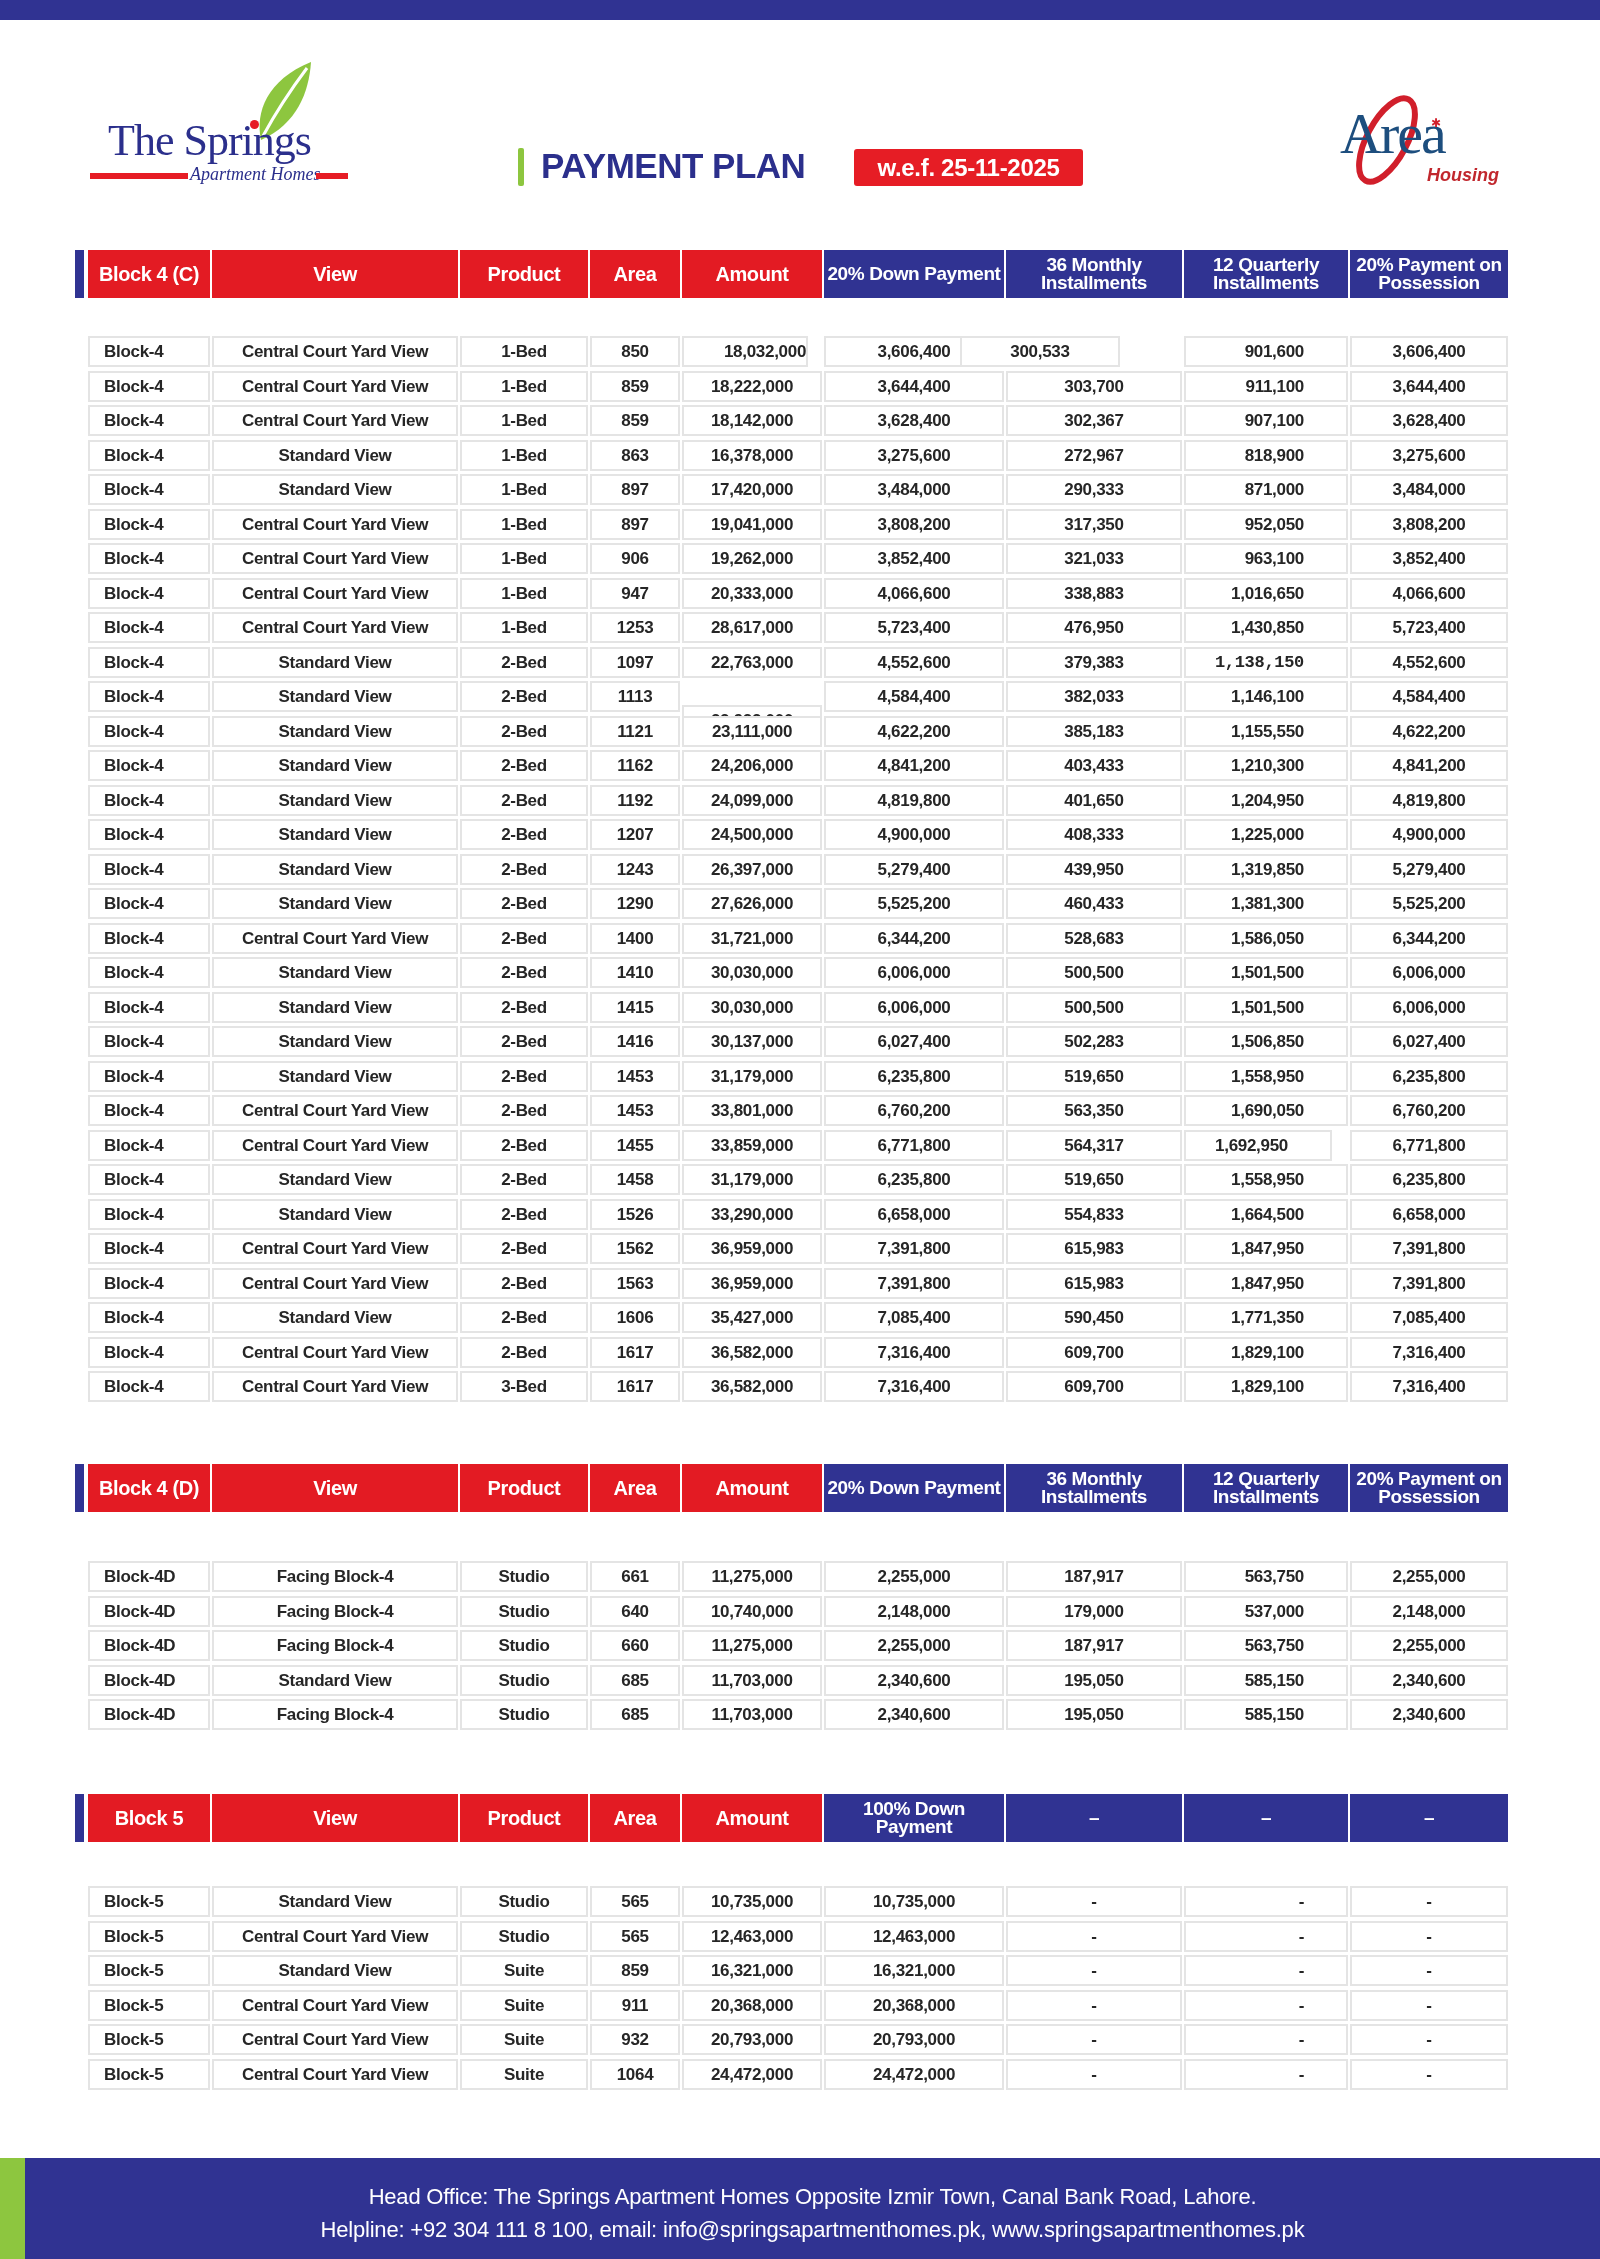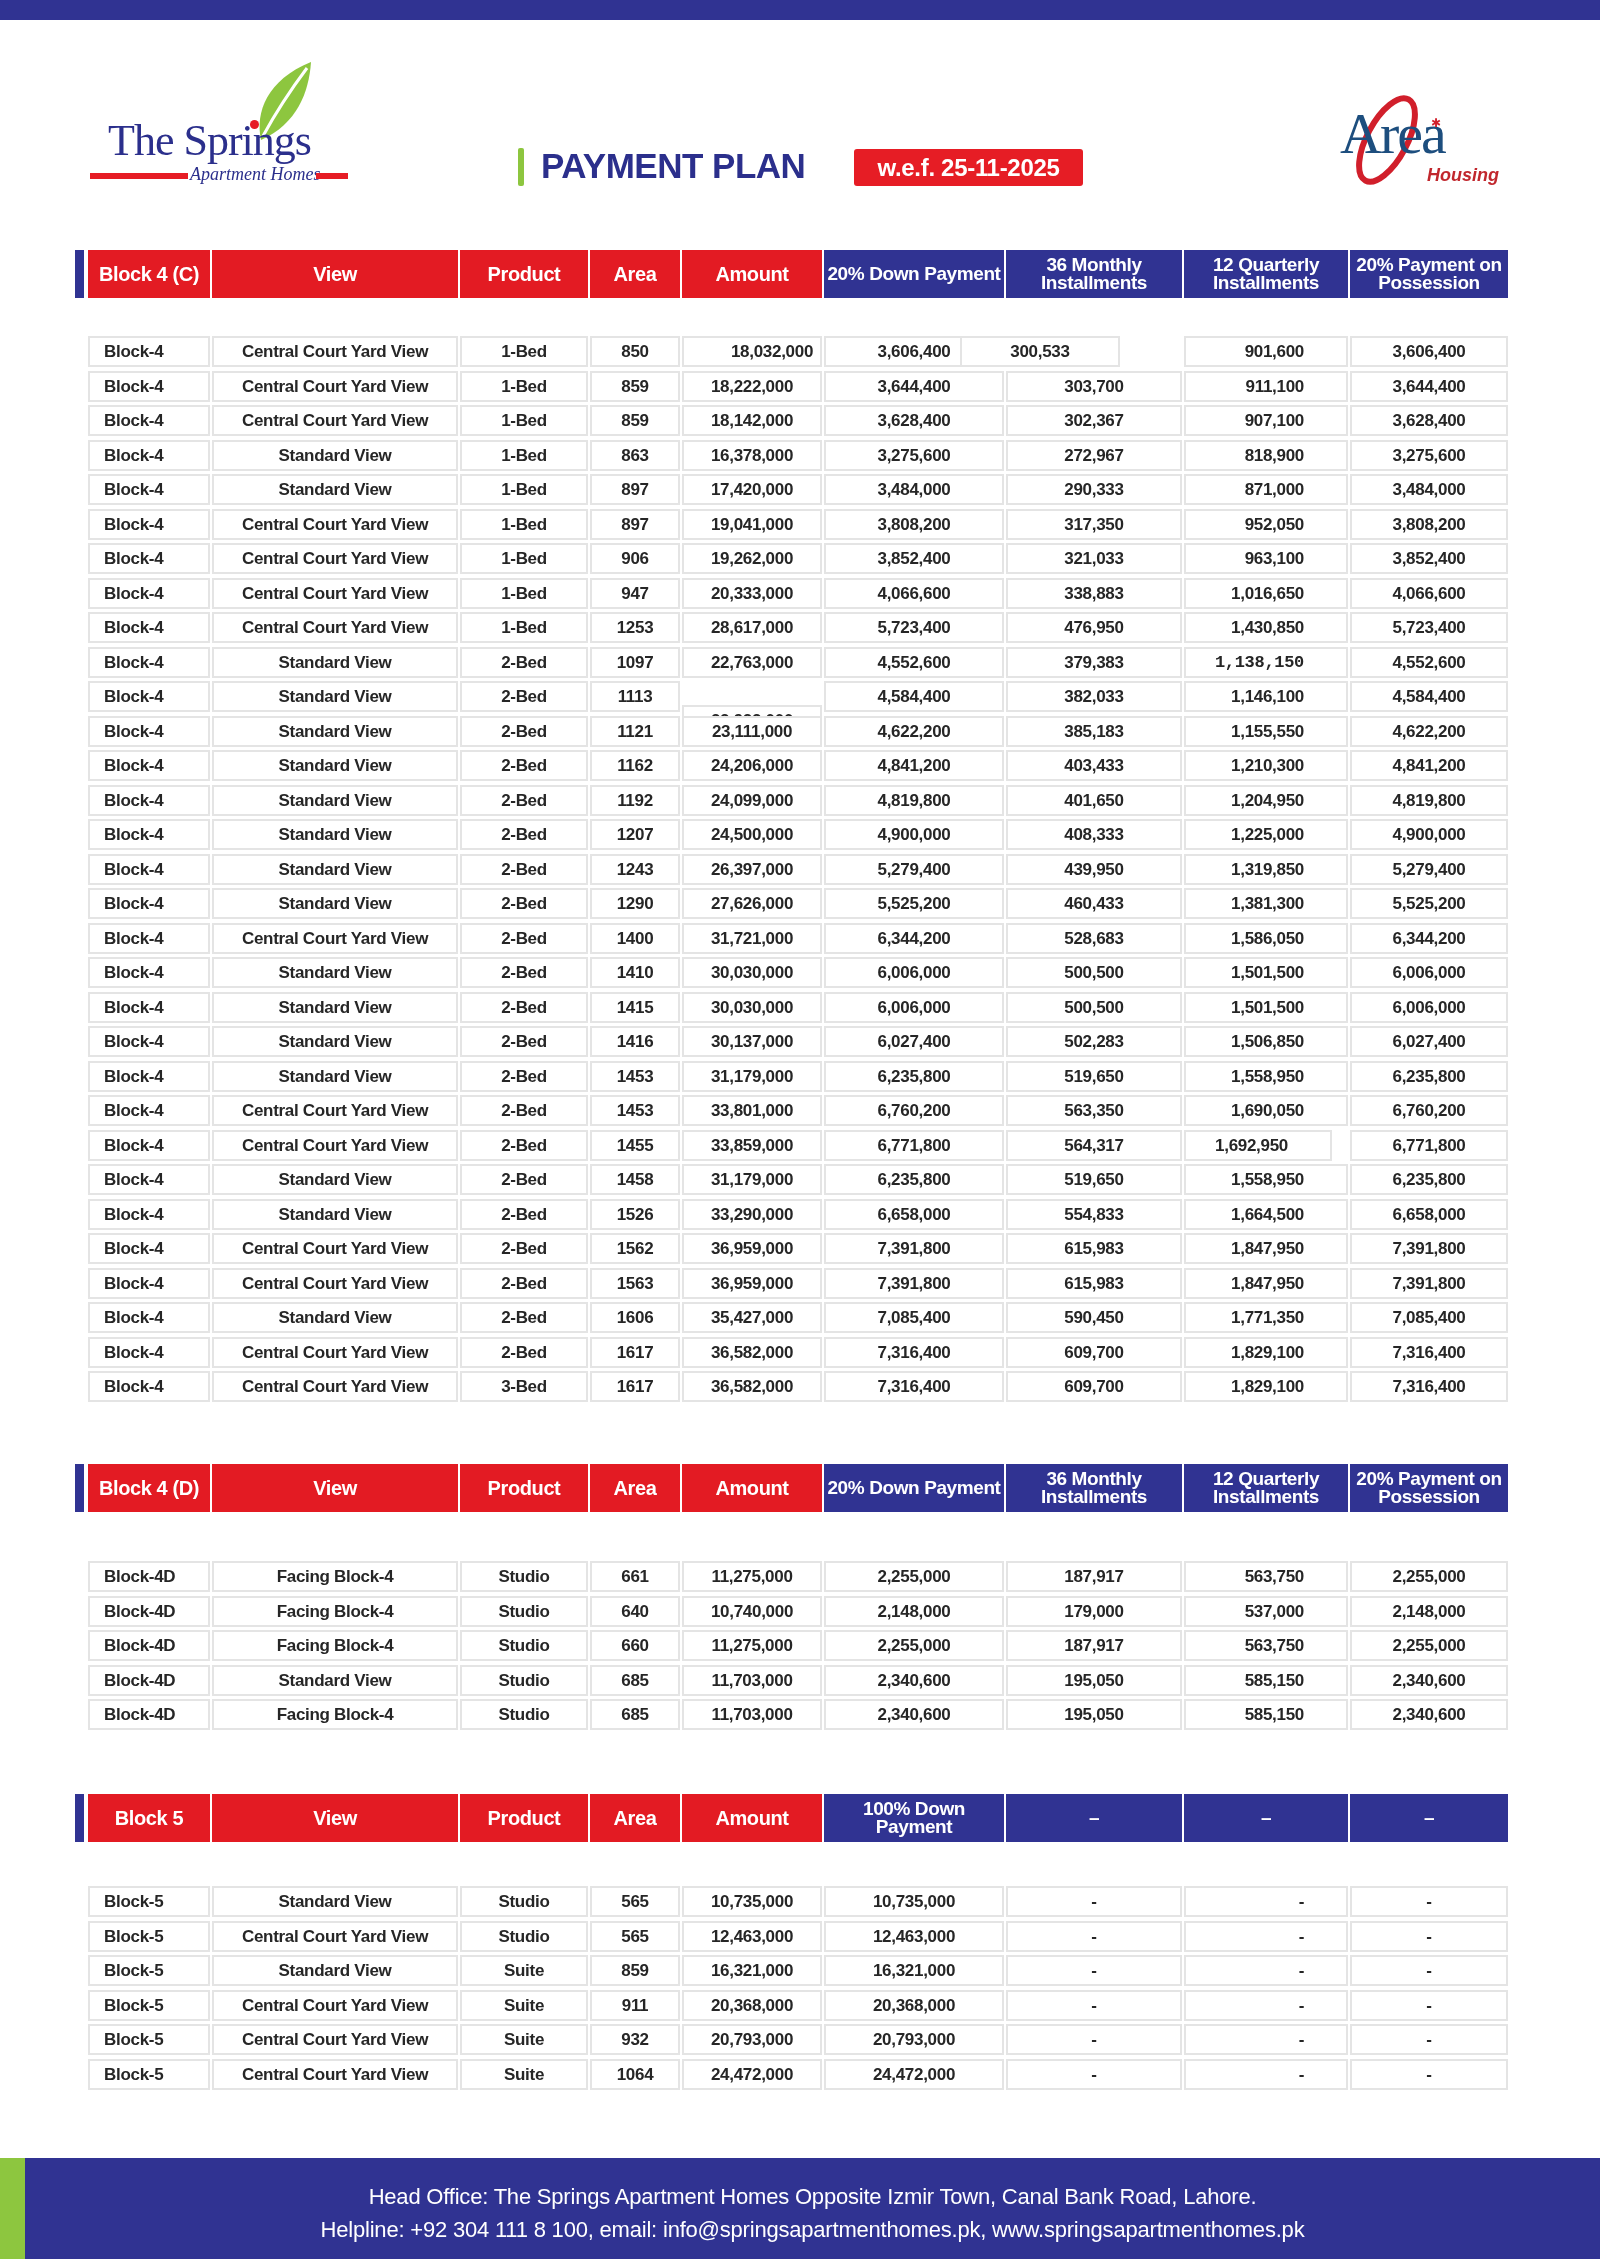--- a/index.html
+++ b/index.html
@@ -92,21 +92,21 @@
       <div class="hcell blue two" style="left: 931px; width: 176px;">36 Monthly Installments</div>
       <div class="hcell blue two" style="left: 1109px; width: 164px;">12 Quarterly Installments</div>
       <div class="hcell blue two" style="left: 1275px; width: 158px;">20% Payment on Possession</div>
     </div>
     <div class="rows" style="top: 336px;">
       <div class="row" style="top: 0px;">
         <div class="cell first" style="left: 0px; width: 122px;">Block-4</div>
         <div class="cell " style="left: 124px; width: 246px;">Central Court Yard View</div>
         <div class="cell " style="left: 372px; width: 128px;">1-Bed</div>
         <div class="cell " style="left: 502px; width: 90px;">850</div>
-        <div class="cell " style="left: 594px; width: 140px; padding-left: 40px;">18,032,000</div>
+        <div class="cell " style="left: 594px; width: 126px; padding-left: 40px;">18,032,000</div>
         <div class="cell " style="left: 736px; width: 180px;">3,606,400</div>
         <div class="cell " style="left: 872px; width: 160px;">300,533</div>
         <div class="cell q" style="left: 1096px; width: 164px;">901,600</div>
         <div class="cell " style="left: 1262px; width: 158px;">3,606,400</div>
       </div>
       <div class="row" style="top: 35px;">
         <div class="cell first" style="left: 0px; width: 122px;">Block-4</div>
         <div class="cell " style="left: 124px; width: 246px;">Central Court Yard View</div>
         <div class="cell " style="left: 372px; width: 128px;">1-Bed</div>
         <div class="cell " style="left: 502px; width: 90px;">859</div>

